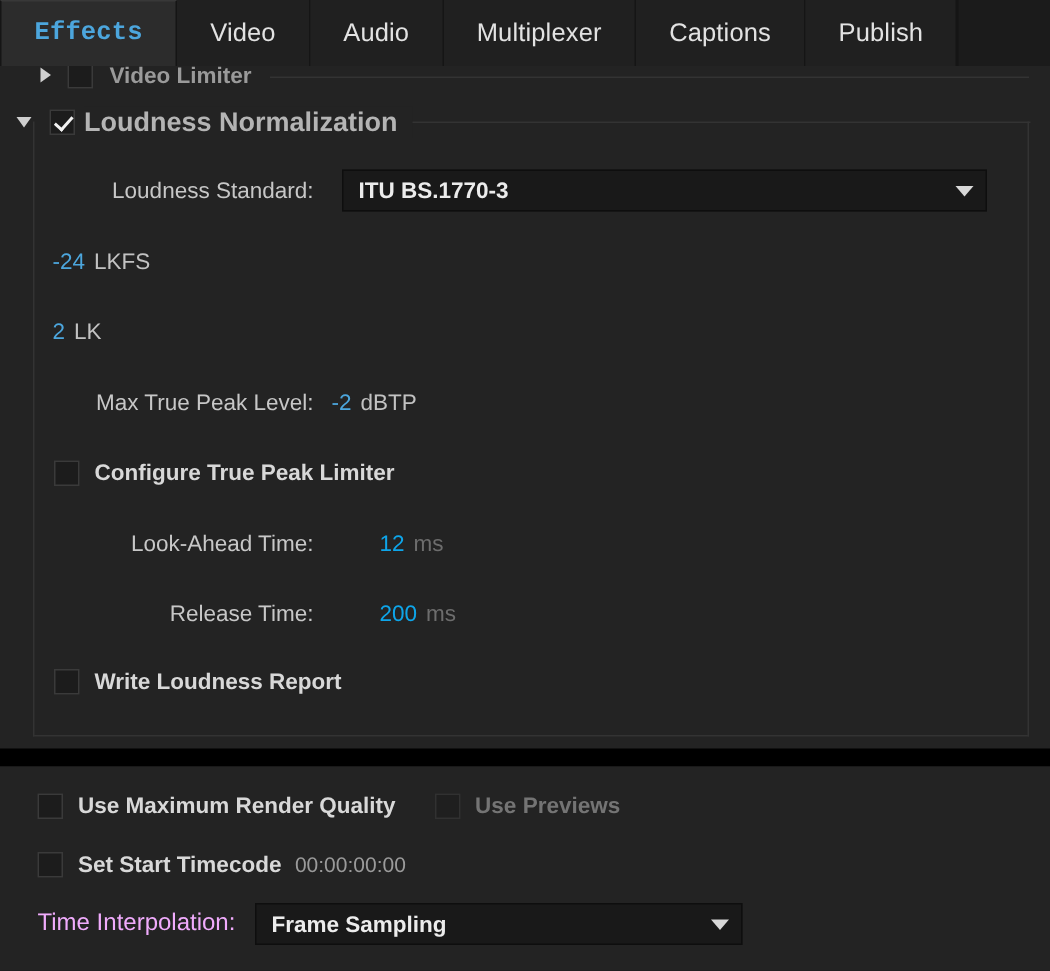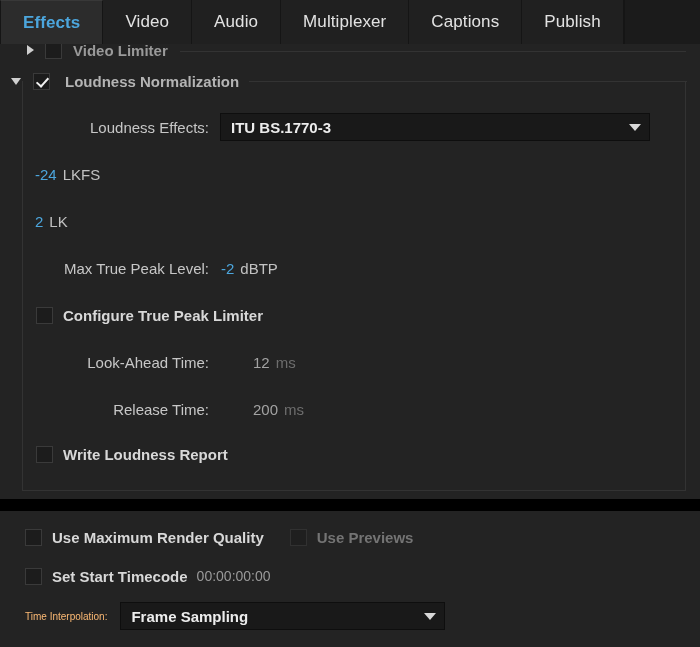--- a/index.html
+++ b/index.html
@@ -41,20 +41,21 @@
     letter-spacing: .1px;
     cursor: default;
     height: 100%;
   }
   .tab.first { border-left: 1px solid #151515; }
   .tab.active {
     background: #2c2c2c;
     color: #4ca6dd;
     font-weight: bold;
     border-top: 1px solid #383838;
+    font-family: Liberation Mono, monospace;
   }
   .tabbar-tail {
     flex: 1 1 auto;
     background: #1b1b1b;
     border-left: 1px solid #151515;
   }
 
   
   .content {
     position: absolute;
@@ -99,24 +100,24 @@
     left: -22px;
     top: -11px;
     width: 686px;
     height: 22px;
     display: flex;
     align-items: center;
   }
   .group-header .twisty { margin-left: 10px; }
   .group-header .cbx    { margin-left: 12px; }
   .group-header .glabel {
-    margin-left: 15px;
+    margin-left: 6px;
     color: #b4b4b4;
     font-weight: bold;
-    font-size: 15px;
+    font-size: 18px;
     background: #232323;
     padding-right: 10px;
     white-space: nowrap;
   }
   .group-header .rule-r {
     flex: 1 1 auto; height: 1px; background: #333;
     margin-right: 0px;
   }
 
   
@@ -175,21 +176,21 @@
     font-size: 15px;
     color: #4ca6dd;
     margin-left: 12px;
     cursor: col-resize;
   }
   .val-unit {
     font-size: 15px;
     color: #c2c2c2;
     margin-left: 6px;
   }
-  .val-num.disabled { color: #a3a3a3; cursor: default; margin-left: 44px; }
+  .val-num.disabled { color: #0ea5e9; cursor: default; margin-left: 44px; }
   .val-unit.disabled { color: #6d6d6d; }
 
   .cbx-label {
     font-size: 15px;
     color: #d8d8d8;
     font-weight: bold;
     margin-left: 10px;
     white-space: nowrap;
   }
   .cbx-label.dim { color: #747474; font-weight: bold; text-align: center; }
@@ -243,22 +244,22 @@
     display: flex;
     align-items: center;
   }
   .timecode {
     font-size: 14px;
     color: #9a9a9a;
     margin-left: 9px;
     white-space: nowrap;
   }
   .ti-label {
-    font-size: 10px;
-    color: #fdba74;
+    font-size: 16px;
+    color: #f0abfc;
     white-space: nowrap;
   }
 </style>
 </head>
 <body>
 
 <div id="app">
 
   <div class="tabbar">
     <div class="tab first active">
@@ -294,22 +295,22 @@
     <div class="groupbox">
 
       <div class="group-header">
         <span class="twisty expanded"></span>
         <span class="cbx checked"></span>
         <span class="glabel">Loudness Normalization</span>
         <span class="rule-r"></span>
       </div>
 
       <div class="row" style="top:33px;">
-        <span class="lbl" style="width:186px;">Loudness Effects:</span>
-        <div class="dropdown" style="margin-left:11px; width:430px;">
+        <span class="lbl" style="width:186px;">Loudness Standard:</span>
+        <div class="dropdown" style="margin-left:19px; width:430px;">
           <span class="dd-text">ITU BS.1770-3</span>
           <span class="dd-arrow"></span>
         </div>
       </div>
 
       <div class="row" style="top:80px;">
         <span class="val-num">-24</span>
         <span class="val-unit">LKFS</span>
       </div>
 

